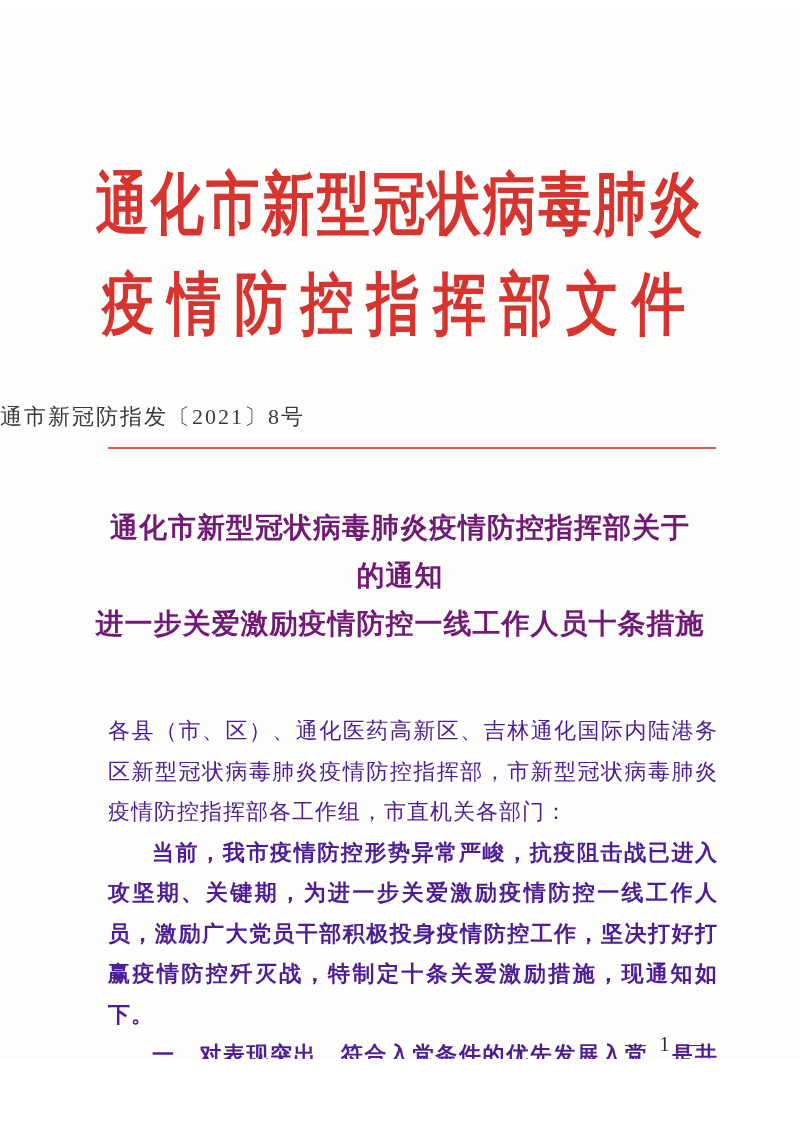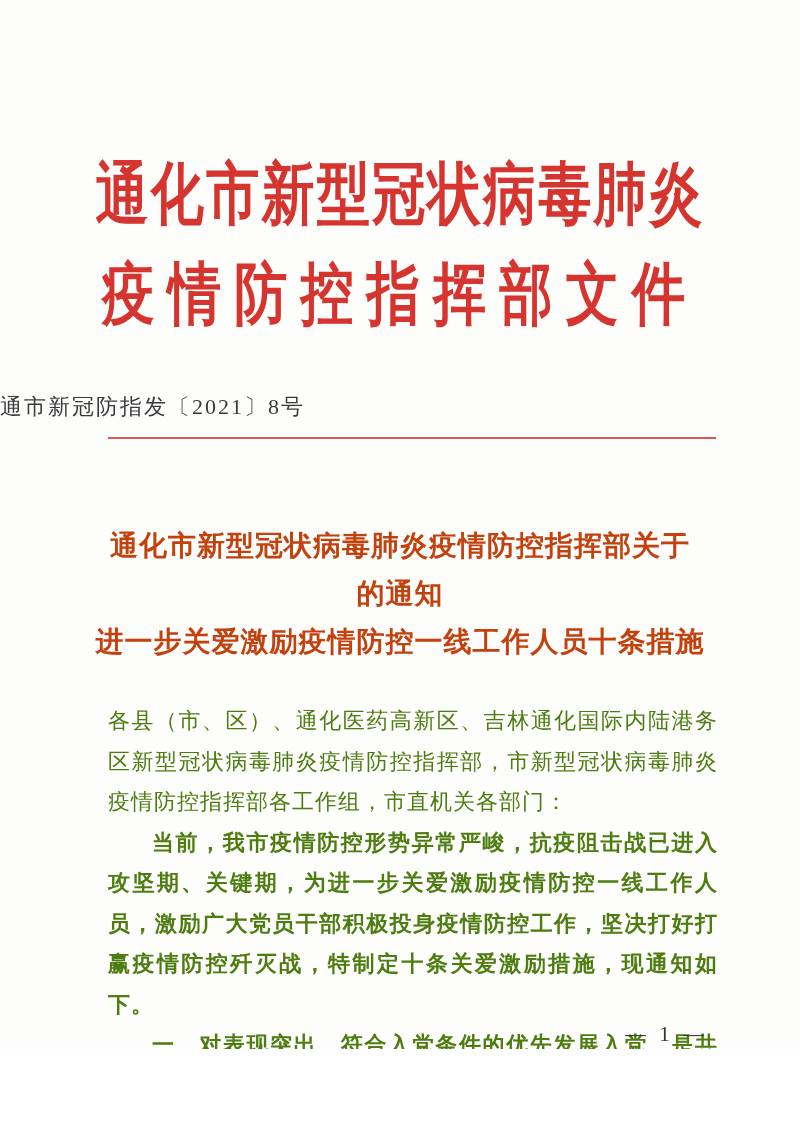--- a/index.html
+++ b/index.html
@@ -1,21 +1,21 @@
 <!DOCTYPE html>
 <html><head>
 <meta charset="utf-8">
 <style>
   * { margin: 0; padding: 0; box-sizing: border-box; }
   html, body { background: #ffffff; }
   .page {
     position: relative;
     width: 800px;
     height: 1049px;
-    margin: 0 auto;
+    margin: 10px auto;
     background: #fdfdfc;
     overflow: hidden;
     font-family: "Liberation Serif", "DejaVu Serif", serif;
     color: #2a2a2a;
   }
 
   
   .red-header {
     position: absolute;
     top: 148px;
@@ -53,46 +53,46 @@
     top: 437px;
     left: 108px;
     width: 608px;
     height: 2px;
     background: #d85c54;
   }
 
   
   .doc-title {
     position: absolute;
-    top: 522px;
+    top: 494px;
     left: 80px;
     width: 640px;
     text-align: center;
     font-weight: bold;
-    color: #c2410c;
+    color: #701a75;
   }
   .doc-title .t-line {
     font-size: 28px;
     line-height: 48px;
     letter-spacing: 1px;
     white-space: nowrap;
   }
 
   
   .doc-body {
     position: absolute;
     top: 701px;
     left: 108px;
     width: 610px;
     font-size: 22px;
     line-height: 40.5px;
     text-align: justify;
     text-justify: inter-character;
     letter-spacing: 1px;
-    color: #4d7c0f;
+    color: #4c1d95;
   }
   .doc-body p.indent { text-indent: 2em; font-weight: bold; }
 
   
   .page-number {
     position: absolute;
     top: 1022px;
     right: 92px;
     font-size: 21px;
     letter-spacing: 4px;

